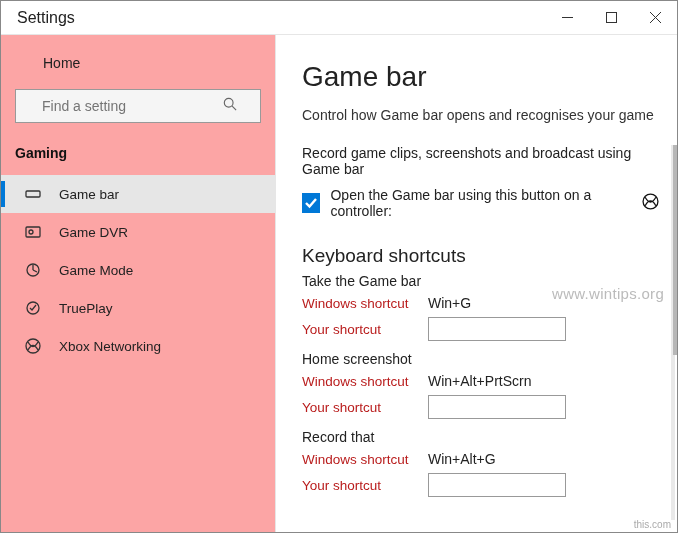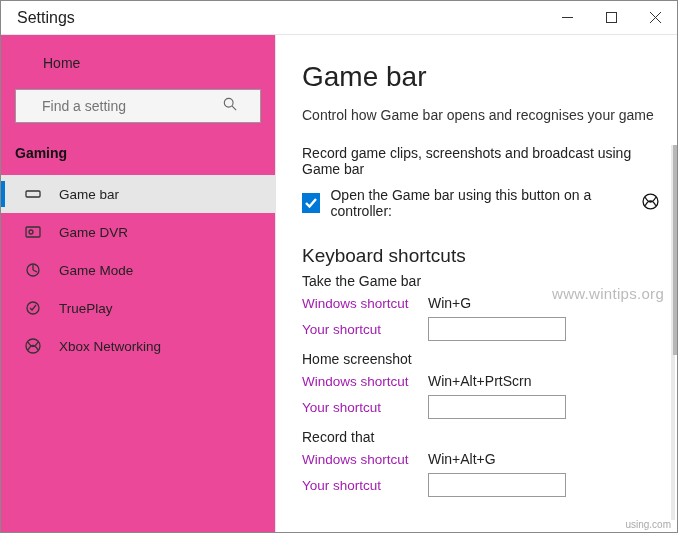--- a/index.html
+++ b/index.html
@@ -5,21 +5,21 @@
 * { box-sizing: border-box; margin: 0; padding: 0; font-family: "Segoe UI", Arial, sans-serif; }
 body { width: 678px; height: 533px; overflow: hidden; background: #fff; border: 1px solid #888; position: relative; }
 
 .titlebar { height: 34px; display: flex; align-items: center; background: #fff; border-bottom: 1px solid #e6e6e6; }
 .titlebar .title { font-size: 16px; color: #222; padding-left: 16px; flex: 1; }
 .winctrl { display: flex; }
 .winbtn { width: 44px; height: 34px; display: flex; align-items: center; justify-content: center; }
 .winbtn svg { width: 11px; height: 11px; stroke: #333; stroke-width: 1; fill: none; }
 
 .app { display: flex; height: calc(100% - 34px); }
-.sidebar { width: 275px; background: #ec4899; border-right: 1px solid #e6e6e6; padding-top: 10px; }
+.sidebar { width: 275px; background: #fca5a5; border-right: 1px solid #e6e6e6; padding-top: 10px; }
 .home { display: flex; align-items: center; padding: 10px 18px 10px 24px; font-size: 14px; color: #222; gap: 18px; }
 .searchbox { margin: 8px 14px 14px 14px; height: 34px; border: 1px solid #999; display: flex; align-items: center; padding: 0 26px; justify-content: space-between; background: #f5f5f5; }
 .searchbox input { border: none; background: transparent; outline: none; font-size: 14px; color: #666; width: 200px; }
 .cathead { font-size: 14px; font-weight: 600; color: #111; padding: 8px 14px 14px 14px; }
 .nav { list-style: none; }
 .nav li { display: flex; align-items: center; gap: 18px; padding: 11px 18px 11px 24px; font-size: 13.5px; color: #222; cursor: pointer; position: relative; }
 .nav li.active { background: #e6e6e6; }
 .nav li.active::before { content:""; position:absolute; left:0; top:6px; bottom:6px; width:4px; background:#0078d7; }
 .nav .ico { width: 16px; height: 16px; display:flex; align-items:center; justify-content:center; color:#333; }
 .nav .ico svg { width:16px; height:16px; stroke:#333; stroke-width:1.3; fill:none; }
@@ -37,21 +37,21 @@
 
 .chkrow { display:flex; align-items:center; gap:10px; margin-bottom: 26px; font-size:14px; }
 .chkbox { width:20px; height:20px; background:#0078d7; display:flex; align-items:center; justify-content:center; }
 .chkbox svg { stroke:#fff; stroke-width:2.4; fill:none; width:14px; height:14px; }
 
 .h2 { font-size: 19px; font-weight: 500; margin-bottom: 6px; }
 .wm { position:absolute; font-size:15px; color:#bbb; left:276px; top:250px; letter-spacing:0.3px; pointer-events:none; }
 .group { margin-top:6px; margin-bottom: 10px; }
 .group .glabel { font-size:14px; margin-bottom: 6px; }
 .row { display:flex; align-items:center; margin-bottom: 6px; }
-.row .k { width: 126px; font-size:13.5px; color:#a21caf; }
+.row .k { width: 126px; font-size:13.5px; color:#b91c1c; }
 .row .v { font-size:14px; }
 .row input.shortcut { width: 138px; height:24px; border:1px solid #999; background:#fff; padding:0 4px; font-size:13px; }
 
 .scrolltrack { position:absolute; right:2px; top:110px; bottom:12px; width:4px; background:#e9e9e9; }
 .scrollthumb { position:absolute; right:0; top:110px; width:4px; height:210px; background:#b7b7b7; }
 .credit { position:absolute; right:6px; bottom:2px; font-size:10px; color:#aaa; }
 </style>
 </head>
 <body>
 
@@ -198,13 +198,13 @@
         <input class="shortcut" style="">
       </div>
     </div>
 
     <div class="wm">www.wintips.org</div>
     <div class="scrolltrack"></div>
     <div class="scrollthumb"></div>
   </div>
 </div>
 
-<div class="credit">using.com</div>
+<div class="credit">this.com</div>
 
 </body></html>

